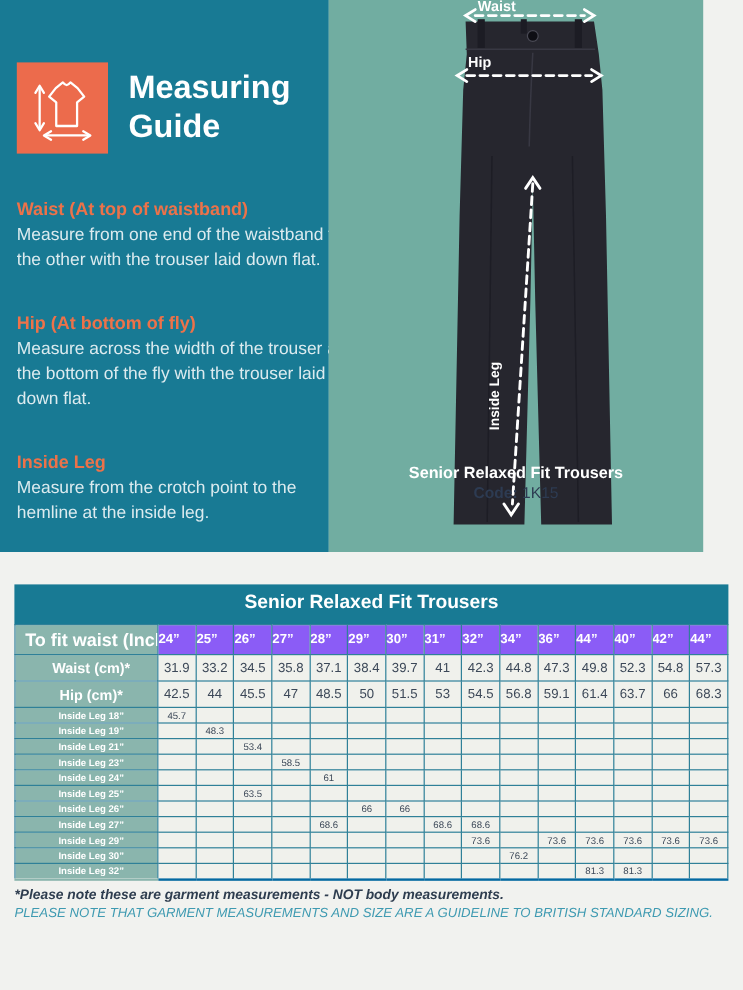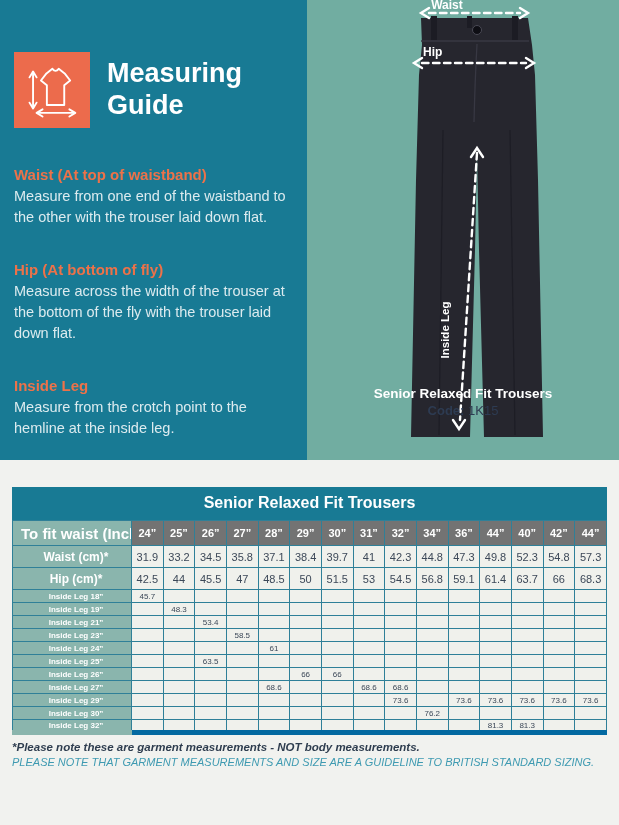--- a/index.html
+++ b/index.html
@@ -1,21 +1,21 @@
 <!DOCTYPE html>
 <html><head>
 <meta charset="utf-8">
 <style>
   * { margin:0; padding:0; box-sizing:border-box; }
   html,body { width:619px; height:825px; }
   body { background:#f1f2ef; font-family:"Liberation Sans", sans-serif; overflow:hidden; }
 
   
   .hero { display:flex; height:460px; }
-  .panel-left { width:307px; background:#187a94; padding:52px 14px 0 14px; }
+  .panel-left { width:274px; background:#187a94; padding:52px 14px 0 14px; }
   .brand-row { display:flex; align-items:center; gap:17px; }
   .icon-box { width:76px; height:76px; background:#ec6b4c; flex:none;
               display:flex; align-items:center; justify-content:center; }
   .guide-title { color:#ffffff; font-size:27px; font-weight:bold; line-height:1.17; width:175px; }
 
   .section { margin-top:33px; }
   .section.first { margin-top:38px; }
   .section h3 { color:#ed7249; font-size:15px; font-weight:bold; margin-bottom:3px; }
   .section p { color:#dcebef; font-size:14.5px; line-height:1.45; width:278px; }
 
@@ -27,28 +27,28 @@
   .caption .cap2 b { font-weight:bold; }
 
   
   .table-wrap { margin:27px 12px 0 12px; }
   .table-title { background:#187a94; color:#ffffff; font-weight:bold; font-size:16px;
                  text-align:center; padding:7px 0 8px 0; }
   table { width:100%; border-collapse:collapse; table-layout:fixed; }
   col.c-lbl { width:119px; }
   th, td { border:1.5px solid #2f8098; overflow:hidden; white-space:nowrap; }
   th.lbl, td.lbl { background:#8ab5ad; color:#ffffff; text-align:left; padding-left:8px; }
-  thead th { background:#737373; color:#ffffff; font-size:11px; font-weight:bold;
-             text-align:center; height:25px; }
+  thead th { background:#8b5cf6; color:#ffffff; font-size:11px; font-weight:bold;
+             text-align:left; height:25px; }
   thead th.lbl { font-size:15px; }
   tr.major td { background:#f0f1ec; color:#3c4858; font-size:11px; text-align:center; height:22px; }
   tr.major td.lbl { background:#8ab5ad; color:#ffffff; font-weight:bold; font-size:12px; }
   tr.minor td { background:#f0f1ec; color:#3c4858; font-size:8px; text-align:center; height:13px; }
   tr.minor td.lbl { background:#8ab5ad; color:#ffffff; font-weight:bold; font-size:8px; }
-  tbody tr:last-child td { border-bottom:5px solid #0369a1; }
+  tbody tr:last-child td { border-bottom:2px solid #0369a1; }
   tbody tr:last-child td.lbl { border-bottom-color:#8ab5ad; }
 
   
   .footnotes { margin:6px 0 0 12px; }
   .fn1 { color:#2e3d4f; font-weight:bold; font-style:italic; font-size:11.5px; }
   .fn2 { color:#3e9ab1; font-style:italic; font-size:11px; margin-top:3px; }
 </style>
 </head>
 <body>
 

